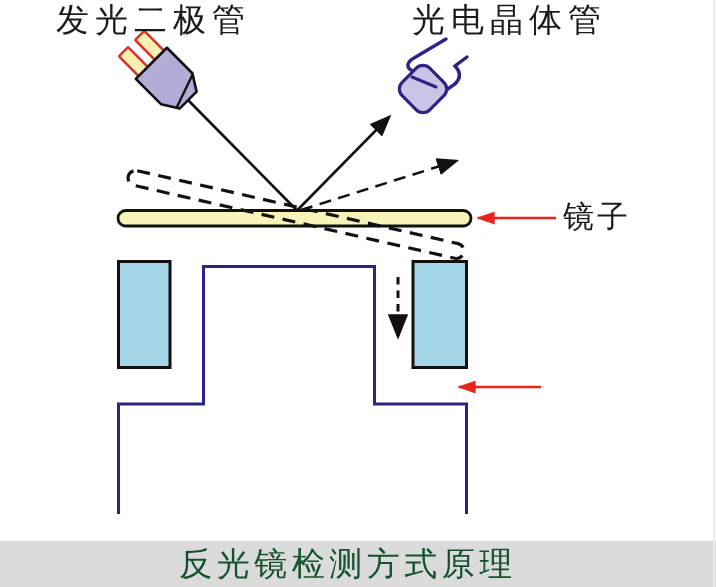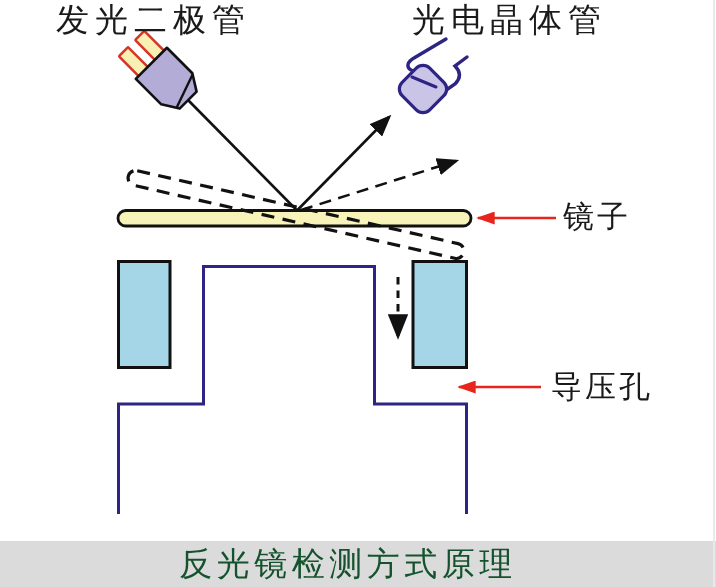--- a/index.html
+++ b/index.html
@@ -85,20 +85,19 @@
     <line x1="556" y1="218" x2="478" y2="218" class="red" stroke-width="2.6" marker-end="url(#arrowRed)"></line>
     <line x1="541" y1="387" x2="459" y2="387" class="red" stroke-width="2.6" marker-end="url(#arrowRed)"></line>
   </svg>
 
   <div class="lbl lbl-top" style="left:56px;top:3px;">发光二极管</div>
 
   <div class="lbl lbl-side" style="left:563px;top:201px;">镜子</div>
 
   <div class="lbl lbl-top" style="left:412px;top:3px;">光电晶体管</div>
 
-  <div class="lbl lbl-side" style="left:551px;top:371px;">导压孔</div>
 
   <div class="caption-bar">
     <div class="caption-text">反光镜检测方式原理</div>
   </div>
 
   <div class="edge-line"></div>
 </div>
 
 </body></html>

